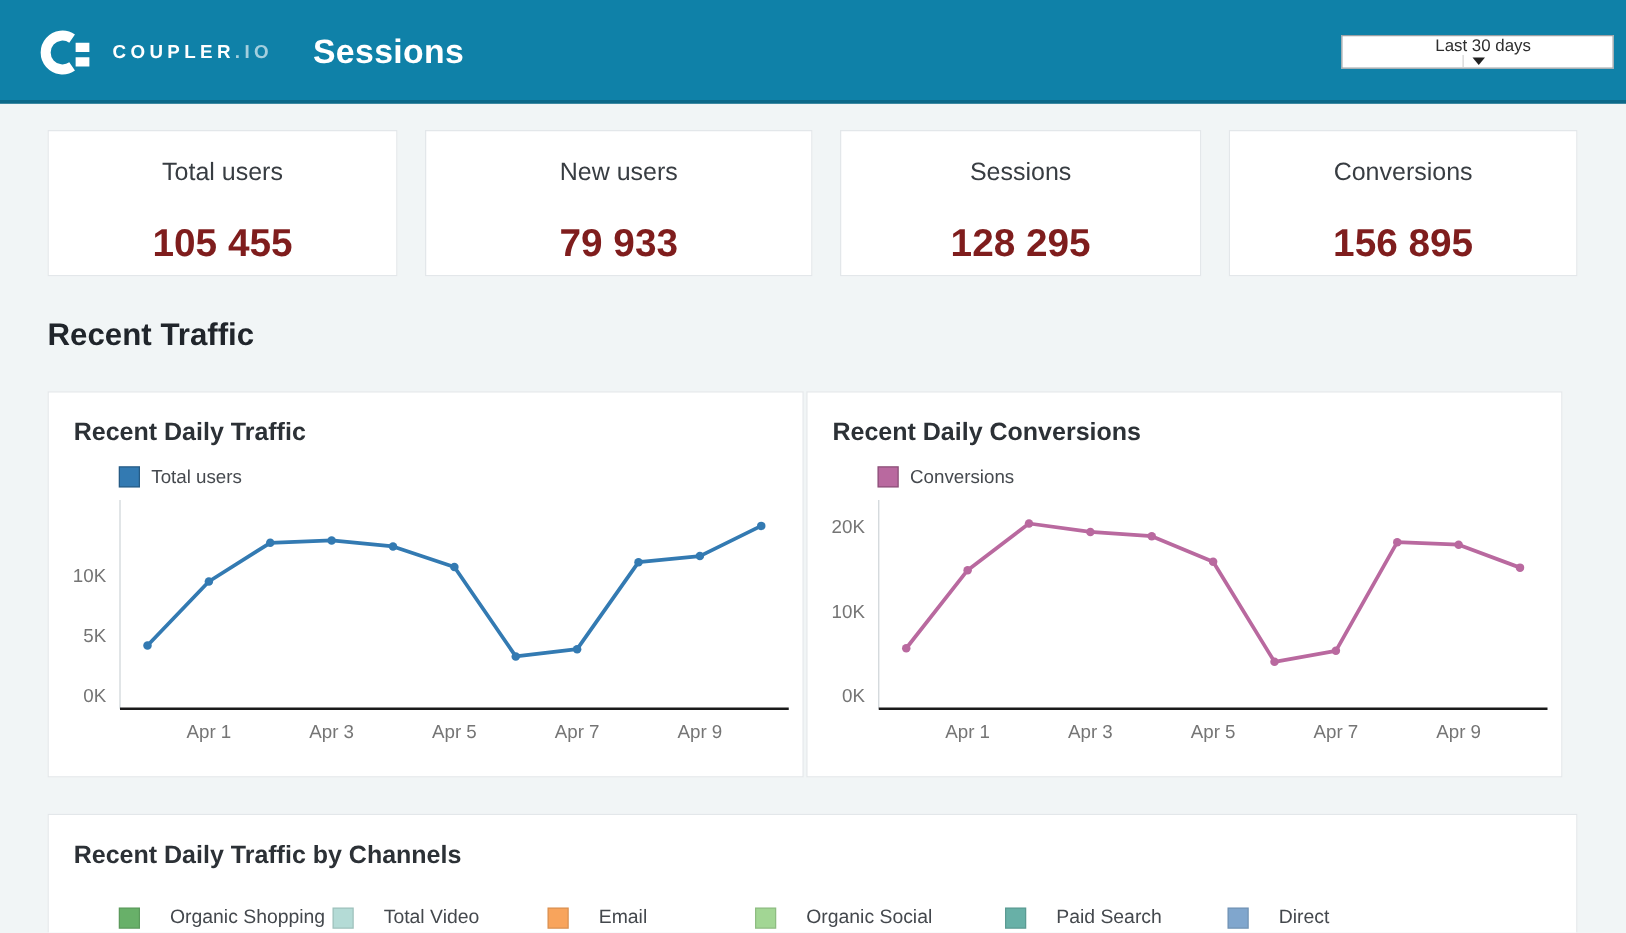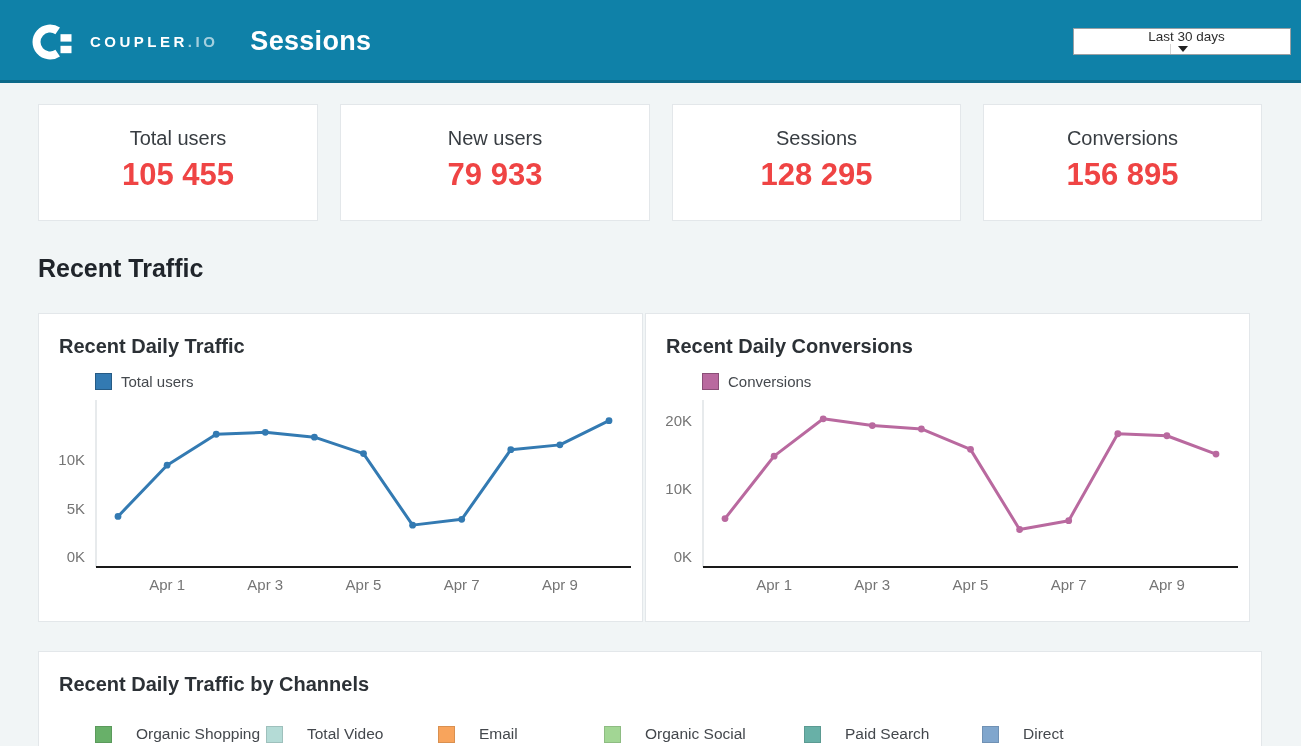--- a/index.html
+++ b/index.html
@@ -25,21 +25,21 @@
 
   
   .main{margin:0 39px 0 38px;}
 
   .kpi-row{display:flex;justify-content:space-between;margin-top:21px;}
   .kpi-card{background:#fff;border:1px solid #e3e7ea;height:117px;box-sizing:border-box;
     text-align:center;padding-top:22px;}
   .kpi-card:nth-child(1){width:280px;} .kpi-card:nth-child(2){width:310px;}
   .kpi-card:nth-child(3){width:289px;} .kpi-card:nth-child(4){width:279px;}
   .kpi-label{font-size:20px;color:#383d42;}
-  .kpi-value{font-size:31px;font-weight:700;color:#ef4444;margin-top:7px;}
+  .kpi-value{font-size:31px;font-weight:700;color:#7f1d1d;margin-top:27px;}
 
   .section-title{font-size:25px;font-weight:700;color:#20252b;margin-top:33px;}
 
   .charts-row{display:flex;gap:2px;margin-top:30px;}
   .chart-card{background:#fff;border:1px solid #e3e7ea;width:605px;height:309px;
     box-sizing:border-box;position:relative;}
   .chart-title{font-size:20px;font-weight:600;color:#2c3136;padding:21px 0 0 20px;}
   .chart-legend{display:flex;align-items:center;margin:15px 0 0 56px;}
   .swatch{width:17px;height:17px;display:inline-block;border:1px solid rgba(0,0,0,0.25);box-sizing:border-box;}
   .legend-label{font-size:15px;color:#45494e;margin-left:9px;}

